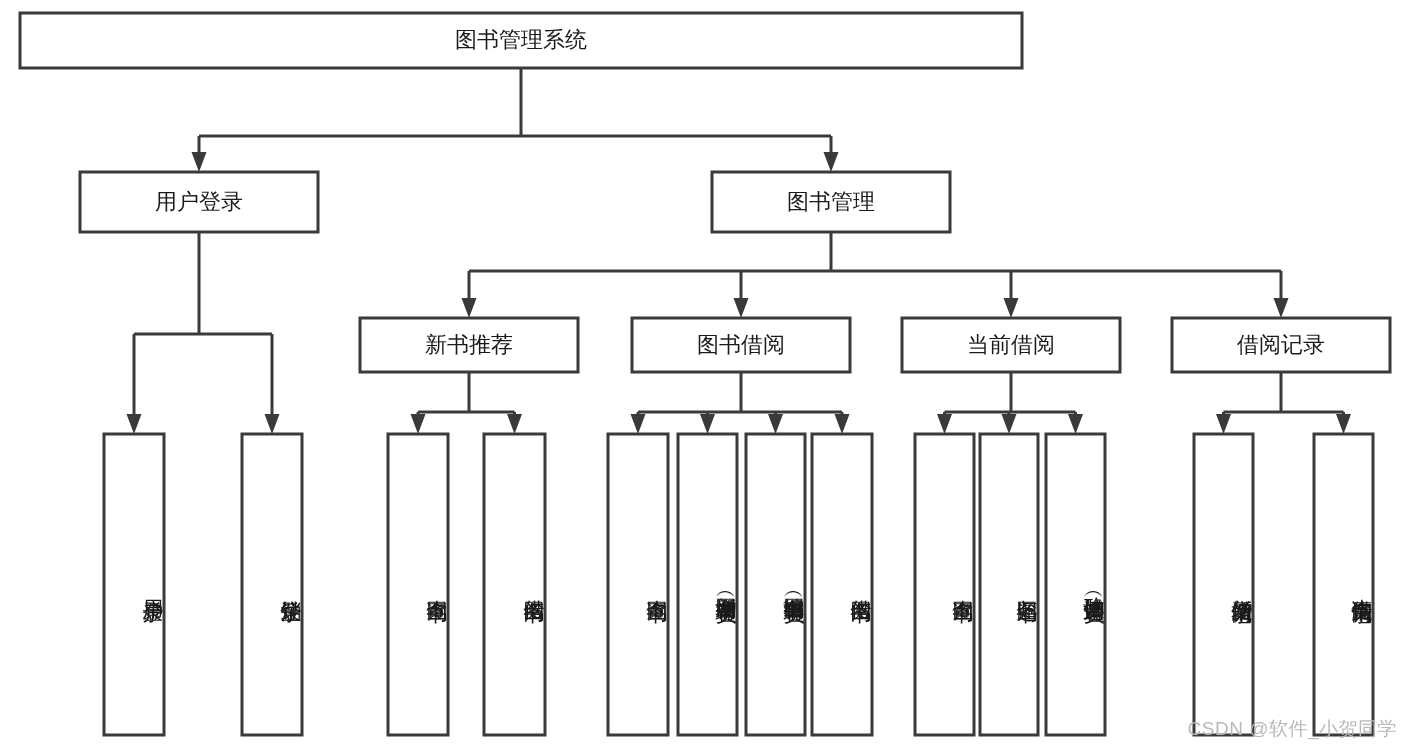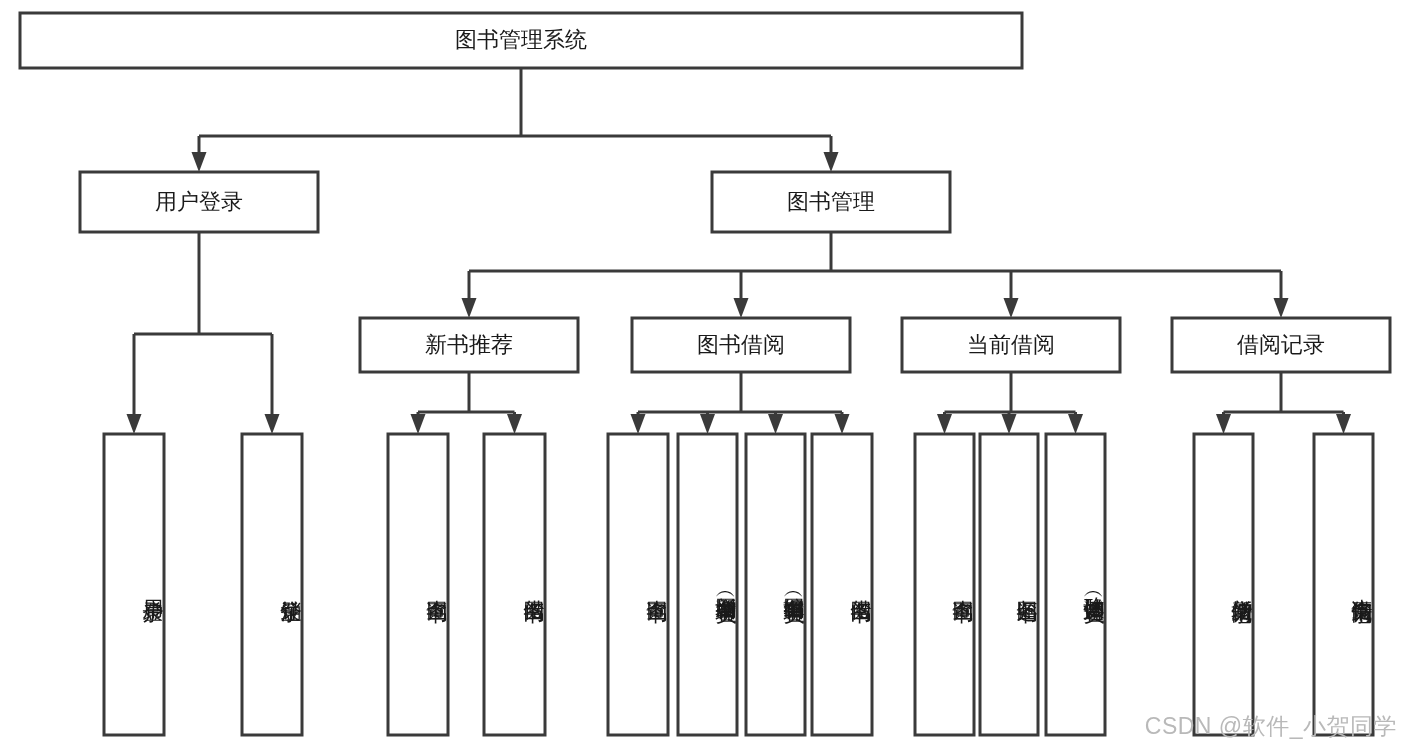--- a/index.html
+++ b/index.html
@@ -55,21 +55,21 @@
     color: #1a1a1a;
     letter-spacing: 1px;
     font-family: "Liberation Sans", "DejaVu Sans", sans-serif;
     white-space: nowrap;
     pointer-events: none;
   }
   .watermark {
     position: absolute;
     right: 8px;
     bottom: 5px;
-    font-size: 23px;
+    font-size: 19px;
     color: #b9b9b9;
     font-family: "Liberation Sans", "DejaVu Sans", sans-serif;
     letter-spacing: 0.5px;
     margin-left: 20px;
   }
 </style>
 </head>
 <body>
 
 <div id="diagram-root">

